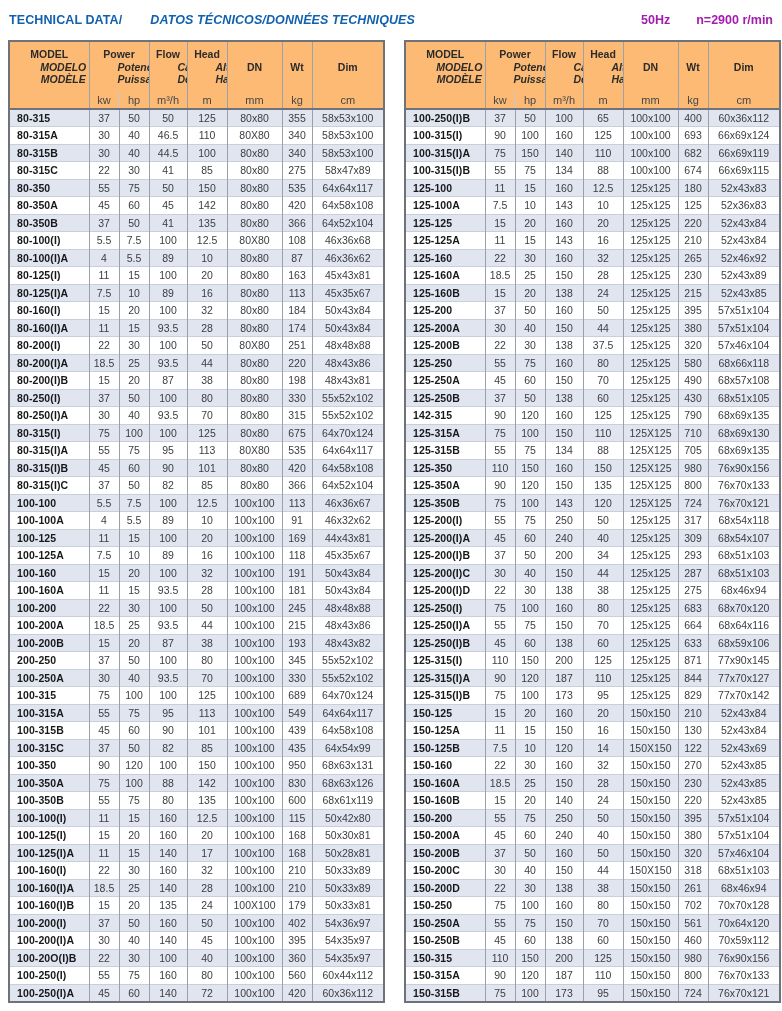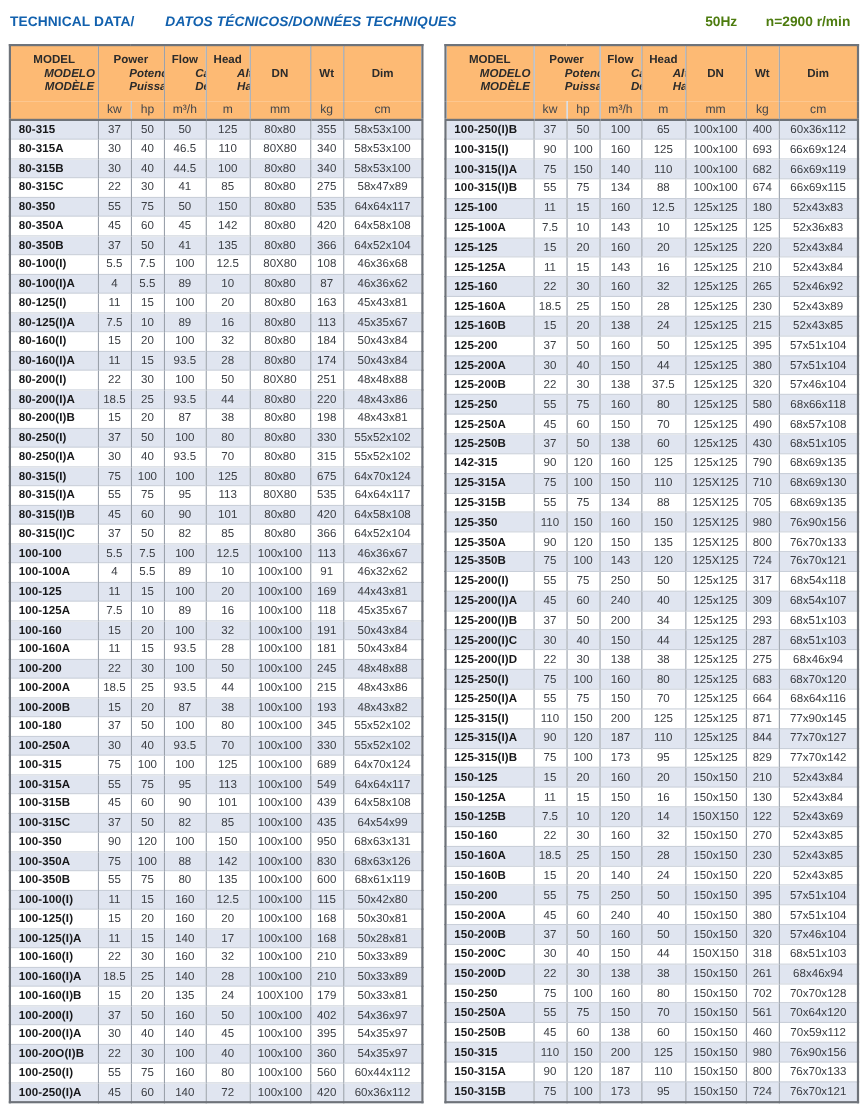--- a/index.html
+++ b/index.html
@@ -9,21 +9,21 @@
     font-family: "Liberation Sans", sans-serif;
     position: relative;
     overflow: hidden;
   }
   .page-header {
     display: flex; justify-content: space-between; align-items: baseline;
     padding: 13px 8px 0 9px;
   }
   .doc-title { font-size: 12.5px; font-weight: 700; color: #1261ae; letter-spacing: 0.1px; }
   .doc-title .it { font-style: italic; padding-left: 28px; }
-  .header-right { font-size: 12.5px; font-weight: 700; color: #4d7c0f; padding-right: 1px; }
+  .header-right { font-size: 12.5px; font-weight: 700; color: #a21caf; padding-right: 1px; }
   .header-right .freq { margin-right: 26px; }
   .tables-wrap {
     display: flex; gap: 19px;
     padding: 13px 5px 0 8px;
   }
   table.data-table {
     border-collapse: collapse;
     table-layout: fixed;
     width: 375px;
     border: 2px solid #6e737a;
@@ -433,21 +433,21 @@
           <td class="model">100-200B</td>
           <td class="val">15</td>
           <td class="val">20</td>
           <td class="val">87</td>
           <td class="val">38</td>
           <td class="val">100x100</td>
           <td class="val">193</td>
           <td class="val">48x43x82</td>
         </tr>
         <tr>
-          <td class="model">100-180</td>
+          <td class="model">200-250</td>
           <td class="val">37</td>
           <td class="val">50</td>
           <td class="val">100</td>
           <td class="val">80</td>
           <td class="val">100x100</td>
           <td class="val">345</td>
           <td class="val">55x52x102</td>
         </tr>
         <tr class="shaded">
           <td class="model">100-250A</td>
@@ -990,20 +990,30 @@
         <tr>
           <td class="model">125-250(I)A</td>
           <td class="val">55</td>
           <td class="val">75</td>
           <td class="val">150</td>
           <td class="val">70</td>
           <td class="val">125x125</td>
           <td class="val">664</td>
           <td class="val">68x64x116</td>
         </tr>
+        <tr class="shaded">
+          <td class="model">125-250(I)B</td>
+          <td class="val">45</td>
+          <td class="val">60</td>
+          <td class="val">138</td>
+          <td class="val">60</td>
+          <td class="val">125x125</td>
+          <td class="val">633</td>
+          <td class="val">68x59x106</td>
+        </tr>
         <tr>
           <td class="model">125-315(I)</td>
           <td class="val">110</td>
           <td class="val">150</td>
           <td class="val">200</td>
           <td class="val">125</td>
           <td class="val">125x125</td>
           <td class="val">871</td>
           <td class="val">77x90x145</td>
         </tr>

